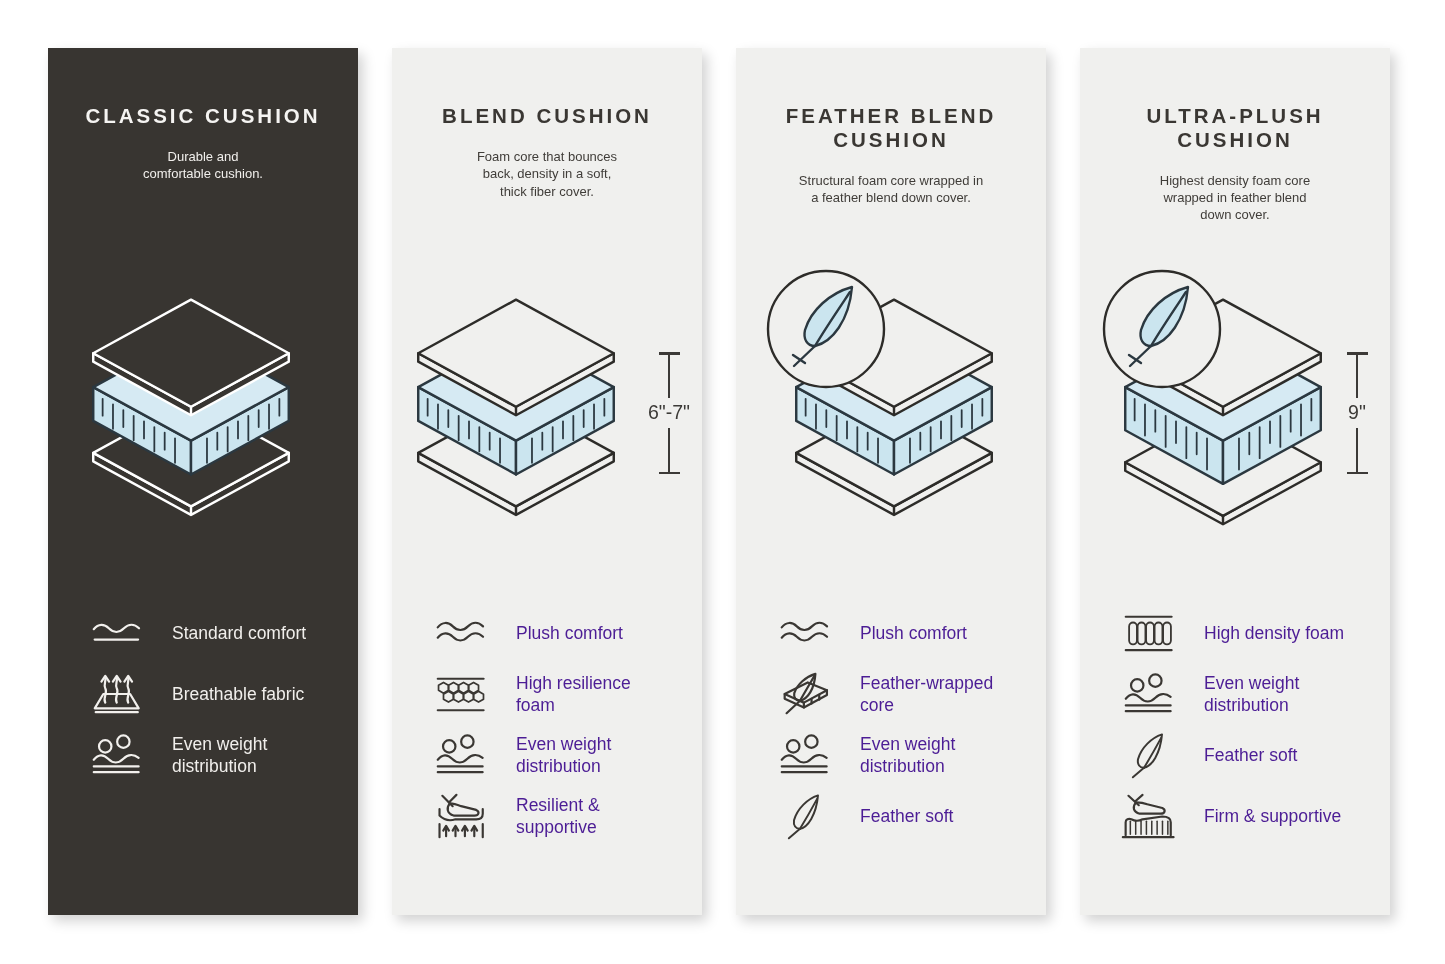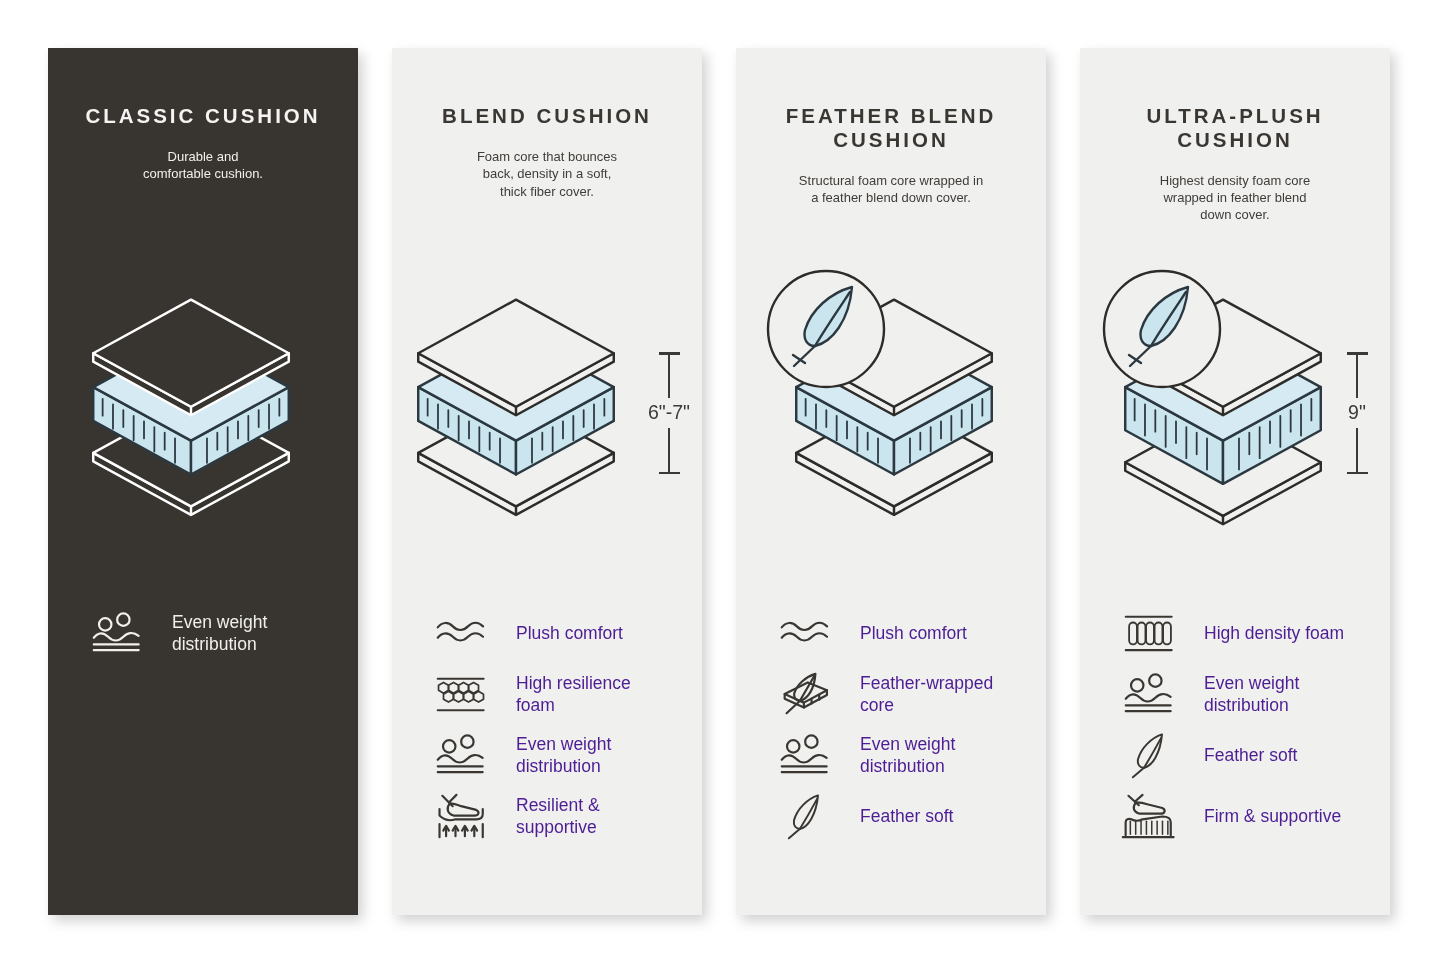--- a/index.html
+++ b/index.html
@@ -85,20 +85,44 @@
               <line x1="137" y1="153.7" x2="137" y2="179.6"></line>
             </g>
             <path d="M16 63 L120 120 L224 63 L224 72 L120 129 L16 72 Z" fill="#383531" stroke="#ffffff" stroke-width="2.6" stroke-linejoin="round"></path>
             <path d="M120 6 L224 63 L120 120 L16 63 Z" fill="#383531" stroke="#ffffff" stroke-width="2.6" stroke-linejoin="round"></path>
             <line x1="120" y1="120" x2="120" y2="129" stroke="#ffffff" stroke-width="2.6"></line>
           </svg></div>
     </div>
     <div class="features">
       <div class="feat">
         <span class="f-icon">
+            <svg viewBox="0 0 58 36" height="34" fill="none" stroke="#f2f0ed" stroke-width="2.3" stroke-linecap="round" stroke-linejoin="round">
+              <path d="M5 14 C10 8 16 8 21 13 C26 18 32 18 37 13 C42 8 48 8 53 13"></path>
+              <path d="M6 25 L52 25"></path>
+            </svg>
+          </span>
+        <span class="f-label">Standard comfort</span>
+      </div>
+      <div class="feat">
+        <span class="f-icon">
+            <svg viewBox="0 0 58 46" height="44" fill="none" stroke="#f2f0ed" stroke-width="2.3" stroke-linecap="round" stroke-linejoin="round">
+              <path d="M6 38 L15 23 L43 23 L52 38 Z"></path>
+              <path d="M7 42 L51 42"></path>
+              <path d="M17 32 C14 27 20 22 17 17 C15 13 18 10 17 6"></path>
+              <path d="M13 10 L17 4 L21 10"></path>
+              <path d="M29 32 C26 27 32 22 29 17 C27 13 30 10 29 6"></path>
+              <path d="M25 10 L29 4 L33 10"></path>
+              <path d="M41 32 C38 27 44 22 41 17 C39 13 42 10 41 6"></path>
+              <path d="M37 10 L41 4 L45 10"></path>
+            </svg>
+          </span>
+        <span class="f-label">Breathable fabric</span>
+      </div>
+      <div class="feat">
+        <span class="f-icon">
             <svg viewBox="0 0 58 44" height="42" fill="none" stroke="#f2f0ed" stroke-width="2.3" stroke-linecap="round" stroke-linejoin="round">
               <circle cx="17" cy="13" r="6.5"></circle>
               <circle cx="36" cy="8" r="6.5"></circle>
               <path d="M5 27 C10 21 15 21 20 26 C25 31 31 31 36 26 C41 21 47 21 52 25"></path>
               <path d="M5 34 L52 34"></path>
               <path d="M5 40 L52 40"></path>
             </svg>
           </span>
         <span class="f-label">Even weight
 distribution</span>

